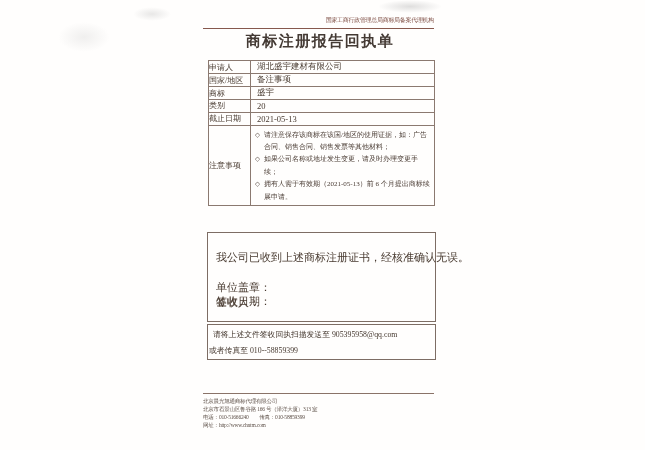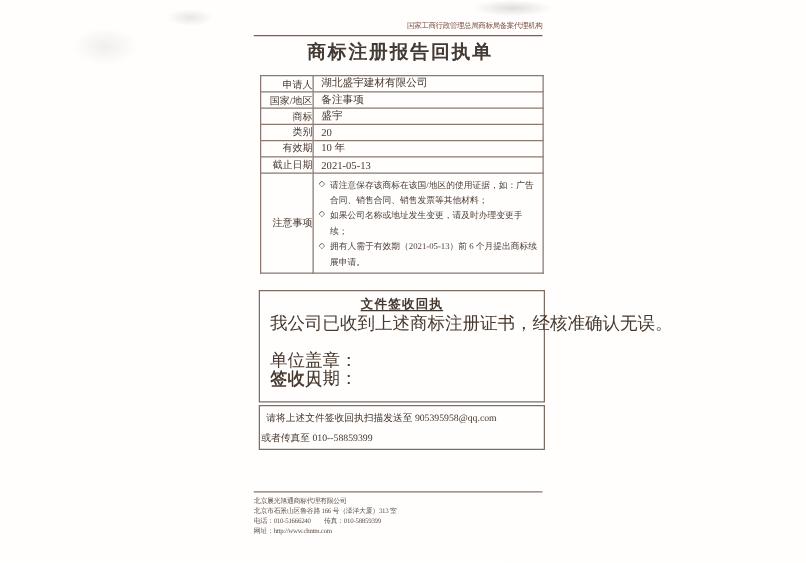--- a/index.html
+++ b/index.html
@@ -23,35 +23,35 @@
     position:absolute;top:32px;left:205px;width:230px;margin:0;
     text-align:center;font-size:15px;font-weight:700;letter-spacing:1.5px;color:#443a34;
   }
 
   table.info{
     position:absolute;top:60px;left:208px;width:227px;
     border-collapse:collapse;table-layout:fixed;
   }
   table.info td{border:1px solid #8b7970;color:#47392f;}
   table.info tr.data-row{height:12.8px;}
-  table.info td.lbl{width:41px;text-align:right;font-size:8px;padding:0;}
+  table.info td.lbl{width:41px;text-align:left;font-size:8px;padding:0;}
   table.info td.val{font-size:8.5px;padding:0 0 0 6px;}
   table.info tr.notes-row{height:64px;}
   table.info td.notes{vertical-align:top;padding:3px 4px 2px 4px;margin-left:12px;}
   .note-item{display:flex;font-size:7px;line-height:12.4px;color:#4a3c34;}
   .note-item .bullet{flex:0 0 9px;width:9px;font-size:6.5px;}
   .note-item .note-text{flex:1;}
 
   .receipt{position:absolute;top:232px;left:207px;width:227px;height:88px;border:1px solid #7d6d64;}
   .receipt .rtitle{
     position:absolute;top:3px;left:0;width:100%;text-align:center;
     font-size:10px;font-weight:700;letter-spacing:1px;
     text-decoration:underline;text-underline-offset:2px;color:#43372f;
   }
-  .receipt .rline{position:absolute;left:8px;font-size:14px;white-space:nowrap;color:#47392f;}
+  .receipt .rline{position:absolute;left:8px;font-size:11px;white-space:nowrap;color:#47392f;}
   .receipt .statement{top:17px;}
   .receipt .stamp{top:47px;font-family:Liberation Serif, serif;}
   .receipt .signer{top:62px;}
   .receipt .sdate{top:61px;}
 
   .remarks{position:absolute;top:324px;left:207px;width:227px;height:34px;border:1px solid #7d6d64;display:flex;}
   .remarks .rlbl{
     flex:0 0 41px;border-right:1px solid #7d6d64;
     display:flex;align-items:center;justify-content:center;font-size:8px;color:#47392f;
   }
@@ -92,24 +92,20 @@
         </tr>
         <tr class="data-row">
           <td class="lbl">商标</td>
           <td class="val">盛宇</td>
         </tr>
         <tr class="data-row">
           <td class="lbl">类别</td>
           <td class="val">20</td>
         </tr>
         <tr class="data-row">
-          <td class="lbl">有效期</td>
-          <td class="val">10 年</td>
-        </tr>
-        <tr class="data-row">
           <td class="lbl">截止日期</td>
           <td class="val">2021-05-13</td>
         </tr>
         <tr class="notes-row">
           <td class="lbl">注意事项</td>
           <td class="notes">
             <div class="note-item">
               <span class="bullet">◇</span>
               <span class="note-text">请注意保存该商标在该国/地区的使用证据，如：广告合同、销售合同、销售发票等其他材料；</span>
             </div>
@@ -120,21 +116,20 @@
             <div class="note-item">
               <span class="bullet">◇</span>
               <span class="note-text">拥有人需于有效期（2021-05-13）前 6 个月提出商标续展申请。</span>
             </div>
           </td>
         </tr>
       </tbody>
   </table>
 
   <div class="receipt">
-    <div class="rtitle">文件签收回执</div>
     <div class="rline statement">我公司已收到上述商标注册证书，经核准确认无误。</div>
     <div class="rline stamp">单位盖章：</div>
     <div class="rline signer">签收人：</div>
     <div class="rline sdate">签收日期：</div>
   </div>
 
   <div class="remarks">
     <div class="rcontent">
       <div class="line1">请将上述文件签收回执扫描发送至 905395958@qq.com</div>
       <div class="line2">或者传真至 010--58859399</div>

